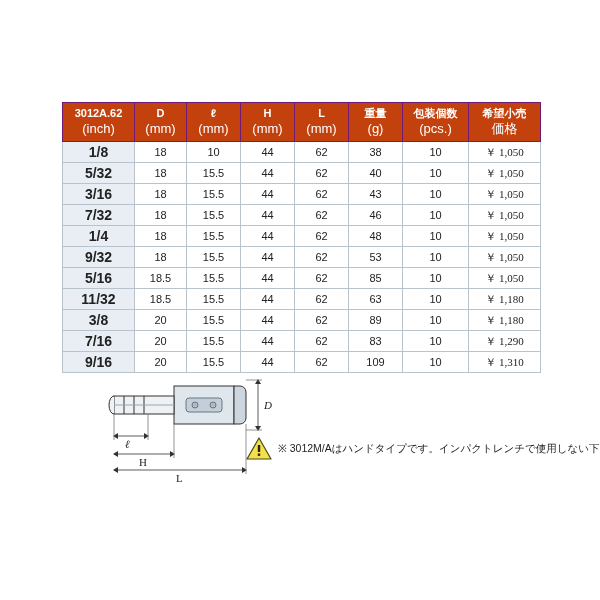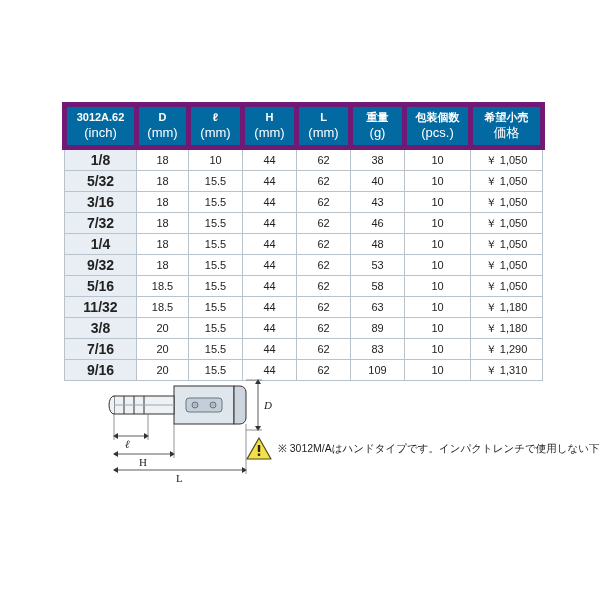--- a/index.html
+++ b/index.html
@@ -54,43 +54,44 @@
   table.spec th, table.spec td {
     border: 1px solid #b9c3cc;
     font-size: 11px;
     text-align: center;
     color: #222;
     height: 20px;
     padding: 0;
     font-family: "Liberation Sans", sans-serif;
   }
   table.spec thead th {
-    background: #0369a1;
+    background: #c2410c;
     color: #ffffff;
     font-weight: bold;
     font-size: 11px;
     line-height: 1.25;
     height: 38px;
-    border: 5px solid #701a75;
+    border: 1px solid #701a75;
   }
   table.spec thead th .sub {
     display: block;
     font-weight: normal;
     font-size: 13px;
   }
   table.spec tbody td.size {
     background: #e8eef3;
     font-weight: bold;
     font-size: 14px;
   }
   table.spec tbody td {
     background: #ffffff;
   }
   table.spec tbody td.price {
     text-align: center;
+    font-family: Liberation Serif, serif;
   }
   .col-size  { width: 72px; }
   .col-d     { width: 52px; }
   .col-l1    { width: 54px; }
   .col-h     { width: 54px; }
   .col-l2    { width: 54px; }
   .col-w     { width: 54px; }
   .col-pcs   { width: 66px; }
   .col-price { width: 72px; }
 
@@ -243,21 +244,21 @@
           <td>53</td>
           <td>10</td>
           <td class="price">￥ 1,050</td>
         </tr>
         <tr>
           <td class="size">5/16</td>
           <td>18.5</td>
           <td>15.5</td>
           <td>44</td>
           <td>62</td>
-          <td>58</td>
+          <td>85</td>
           <td>10</td>
           <td class="price">￥ 1,050</td>
         </tr>
         <tr>
           <td class="size">11/32</td>
           <td>18.5</td>
           <td>15.5</td>
           <td>44</td>
           <td>62</td>
           <td>63</td>

